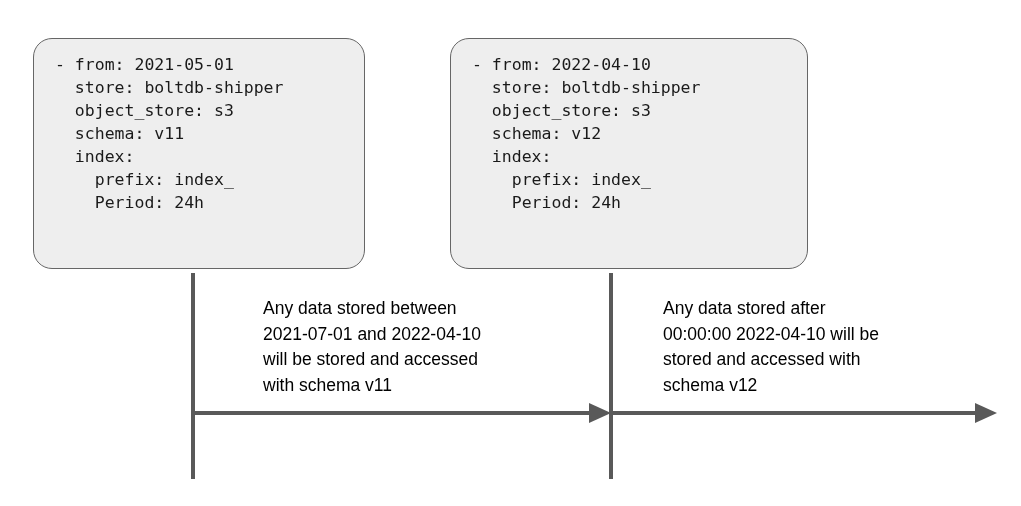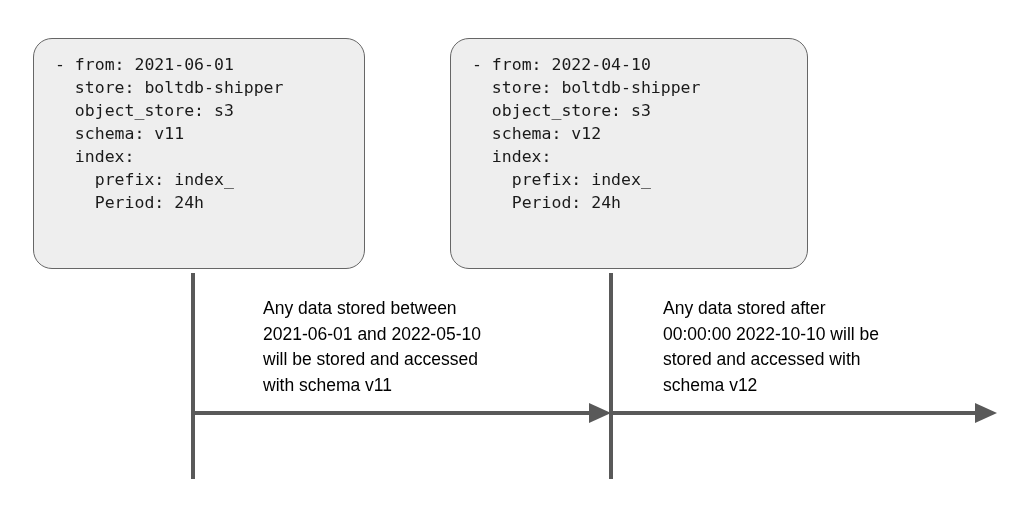--- a/index.html
+++ b/index.html
@@ -86,21 +86,21 @@
   }
   #annotation-left  { left: 263px; width: 290px; }
   #annotation-right { left: 663px; width: 290px; }
 </style>
 </head>
 <body>
 
 <div id="canvas">
 
   <div class="config-box" id="config-box-1">
-    <pre class="config-text">- from: 2021-06-01
+    <pre class="config-text">- from: 2021-05-01
   store: boltdb-shipper
   object_store: s3
   schema: v11
   index:
     prefix: index_
     Period: 24h</pre>
   </div>
 
   <div class="config-box" id="config-box-2">
     <pre class="config-text">- from: 2022-04-10
@@ -115,22 +115,22 @@
   <div class="vline" id="vline-1"></div>
   <div class="vline" id="vline-2"></div>
 
   <div class="hline" id="hline-1"></div>
   <div class="arrowhead" id="arrowhead-mid"></div>
 
   <div class="hline" id="hline-2"></div>
   <div class="arrowhead" id="arrowhead-end"></div>
 
   <p class="annotation" id="annotation-left">Any data stored between
-2021-06-01 and 2022-05-10
+2021-07-01 and 2022-04-10
 will be stored and accessed
 with schema v11</p>
 
   <p class="annotation" id="annotation-right">Any data stored after
-00:00:00 2022-10-10 will be
+00:00:00 2022-04-10 will be
 stored and accessed with
 schema v12</p>
 
 </div>
 
 </body></html>

